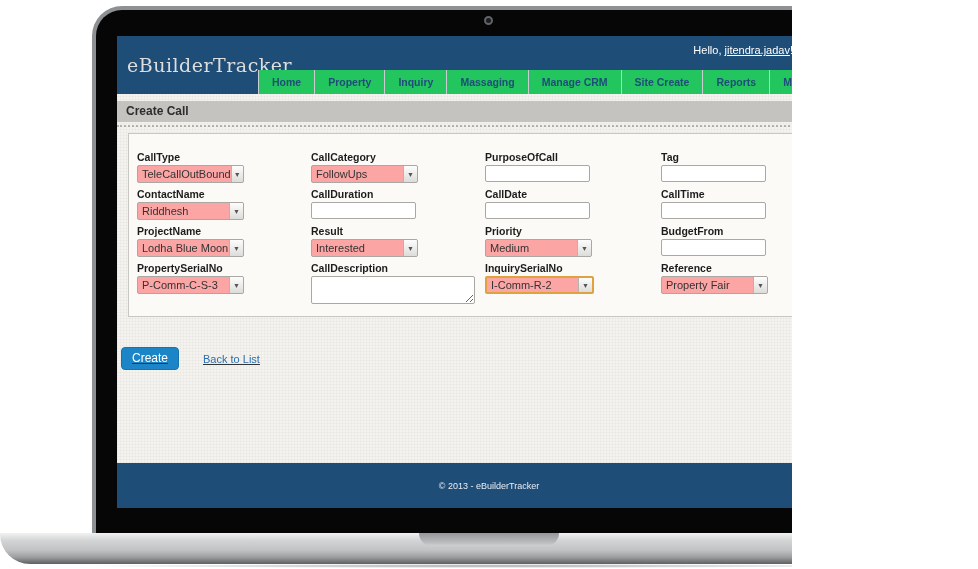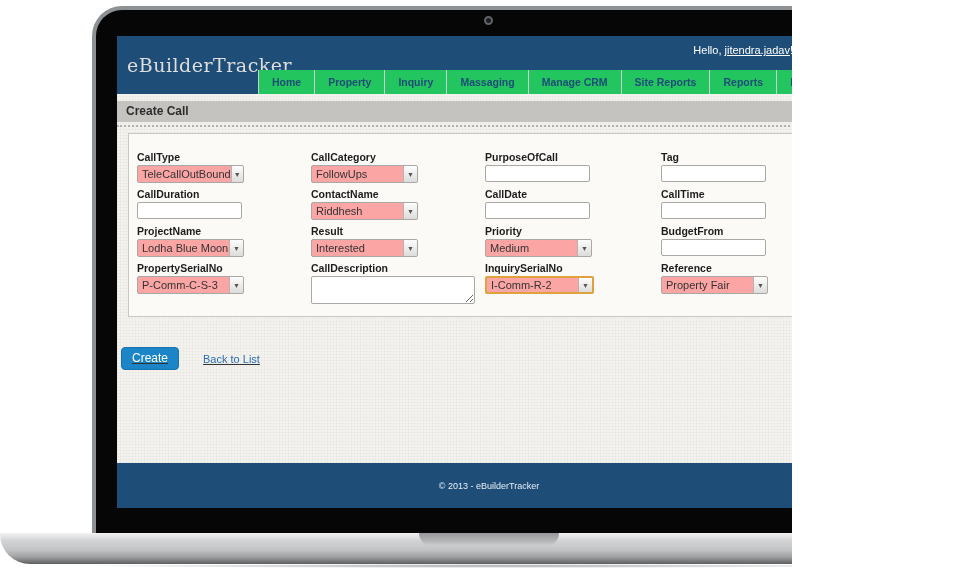--- a/index.html
+++ b/index.html
@@ -105,21 +105,21 @@
         <span class="hello-text"><span>Hello, </span><a>jitendra.jadav</a><span>!</span></span>
         <button class="logoff-btn">Logoff</button>
       </div>
       <div class="logo">eBuilderTracker</div>
       <div class="nav-tabs">
         <div class="nav-tab">Home</div>
         <div class="nav-tab">Property</div>
         <div class="nav-tab">Inquiry</div>
         <div class="nav-tab">Massaging</div>
         <div class="nav-tab">Manage CRM</div>
-        <div class="nav-tab">Site Reports</div>
+        <div class="nav-tab">Site Create</div>
         <div class="nav-tab">Reports</div>
         <div class="nav-tab">Manage Matirial</div>
 
       </div>
     </div>
 
     <div class="page-title-bar">Create Call</div>
     <div class="dotted-sep"></div>
 
     <div class="form-panel">
@@ -145,30 +145,30 @@
           <label>PurposeOfCall</label>
           <input class="text-input" value="" style="">
         </div>
 
         <div class="field">
           <label>Tag</label>
           <input class="text-input" value="" style="">
         </div>
 
         <div class="field">
+          <label>ContactName</label>
+          <div class="sel">
+            <span class="sel-val">Riddhesh</span>
+            <span class="sel-arrow">▼</span>
+          </div>
+        </div>
+
+        <div class="field">
           <label>CallDuration</label>
           <input class="text-input" value="" style="">
-        </div>
-
-        <div class="field">
-          <label>ContactName</label>
-          <div class="sel">
-            <span class="sel-val">Riddhesh</span>
-            <span class="sel-arrow">▼</span>
-          </div>
         </div>
 
         <div class="field">
           <label>CallDate</label>
           <input class="text-input" value="" style="">
         </div>
 
         <div class="field">
           <label>CallTime</label>
           <input class="text-input" value="" style="">

